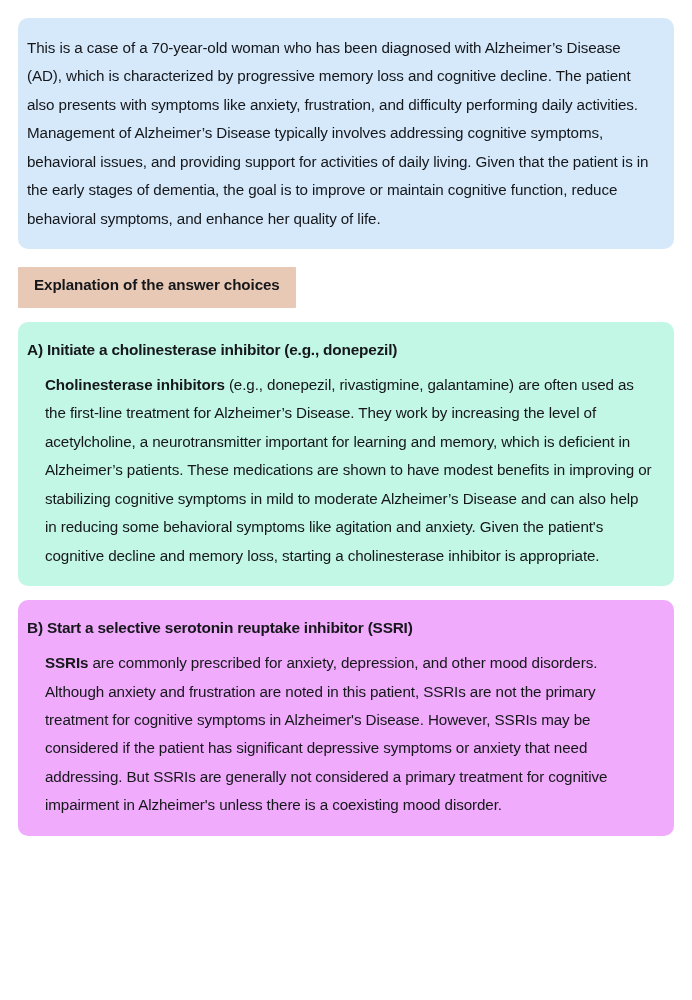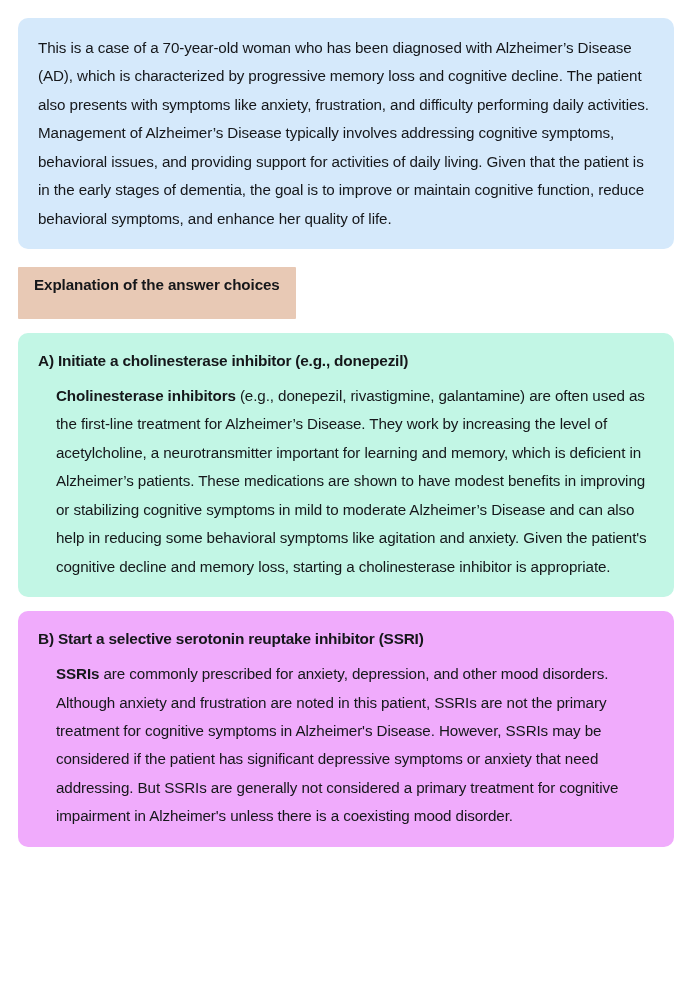--- a/index.html
+++ b/index.html
@@ -20,21 +20,21 @@
     height: 1000px;
     box-sizing: border-box;
     padding: 18px 18px 0 18px;
     background: #ffffff;
   }
 
   
   .card {
     border-radius: 10px;
     box-sizing: border-box;
-    padding: 16px 20px 16px 20px;
+    padding: 16px 20px 16px 9px;
   }
 
   .vignette {
     background: #d5e9fb;
   }
 
   .choice-a {
     background: #c2f6e5;
     margin-top: 8px;
   }
@@ -52,21 +52,21 @@
     color: #15171a;
   }
 
   
   .banner-row {
     margin: 18px 0 14px 0;
   }
   .banner {
     display: inline-block;
     background: #e8c9b5;
-    padding: 9px 16px 26px 16px;
+    padding: 9px 16px 15px 16px;
     font-size: 15.2px;
     font-weight: bold;
     letter-spacing: -0.1px;
     color: #15171a;
     border-radius: 1px;
   }
 
   
   .choice-heading {
     font-size: 15.4px;

